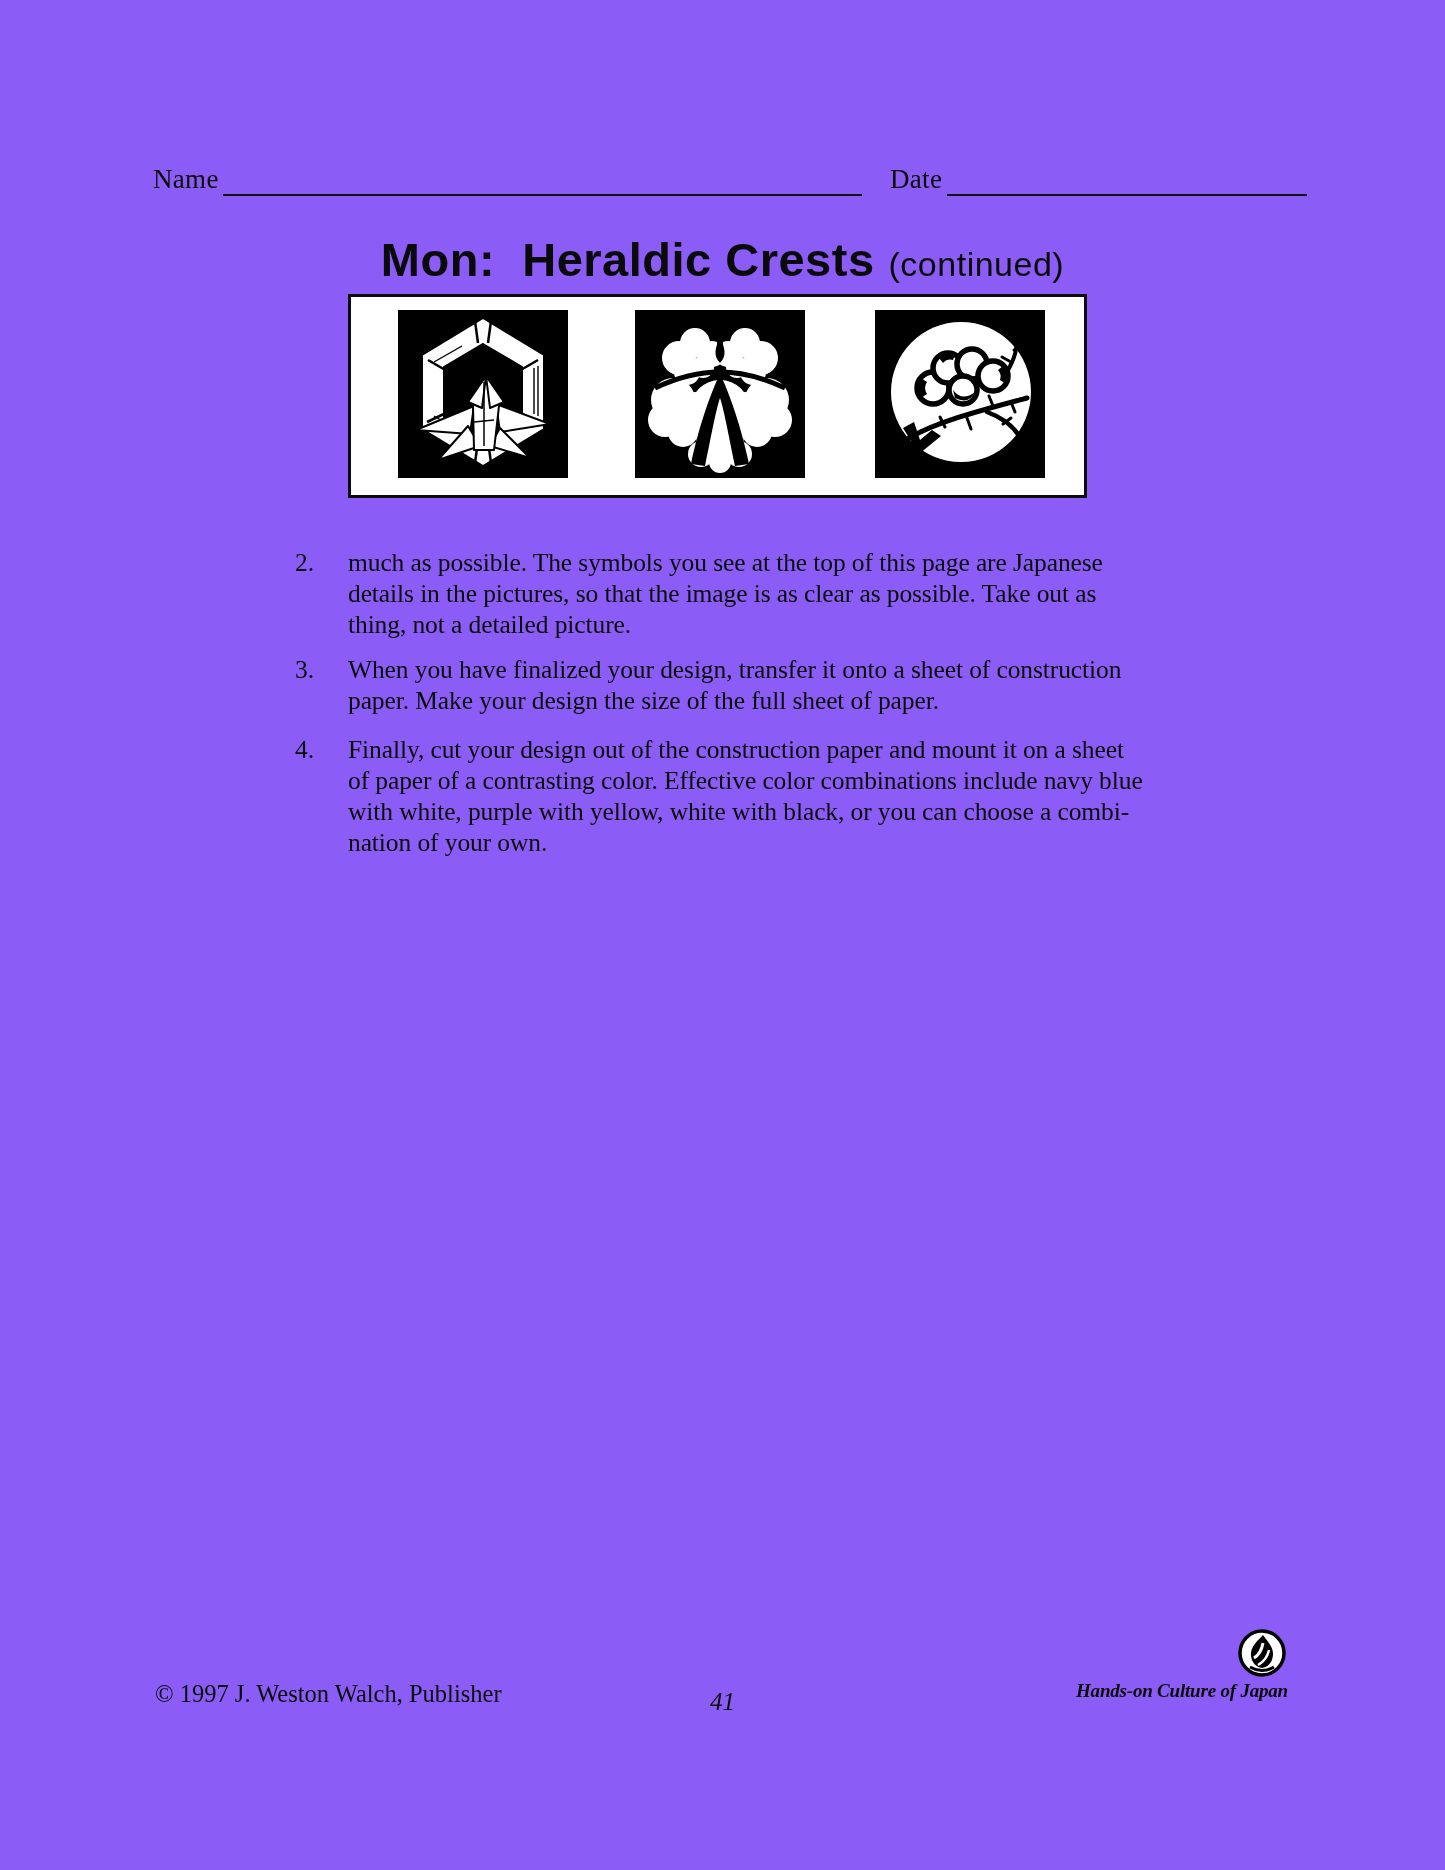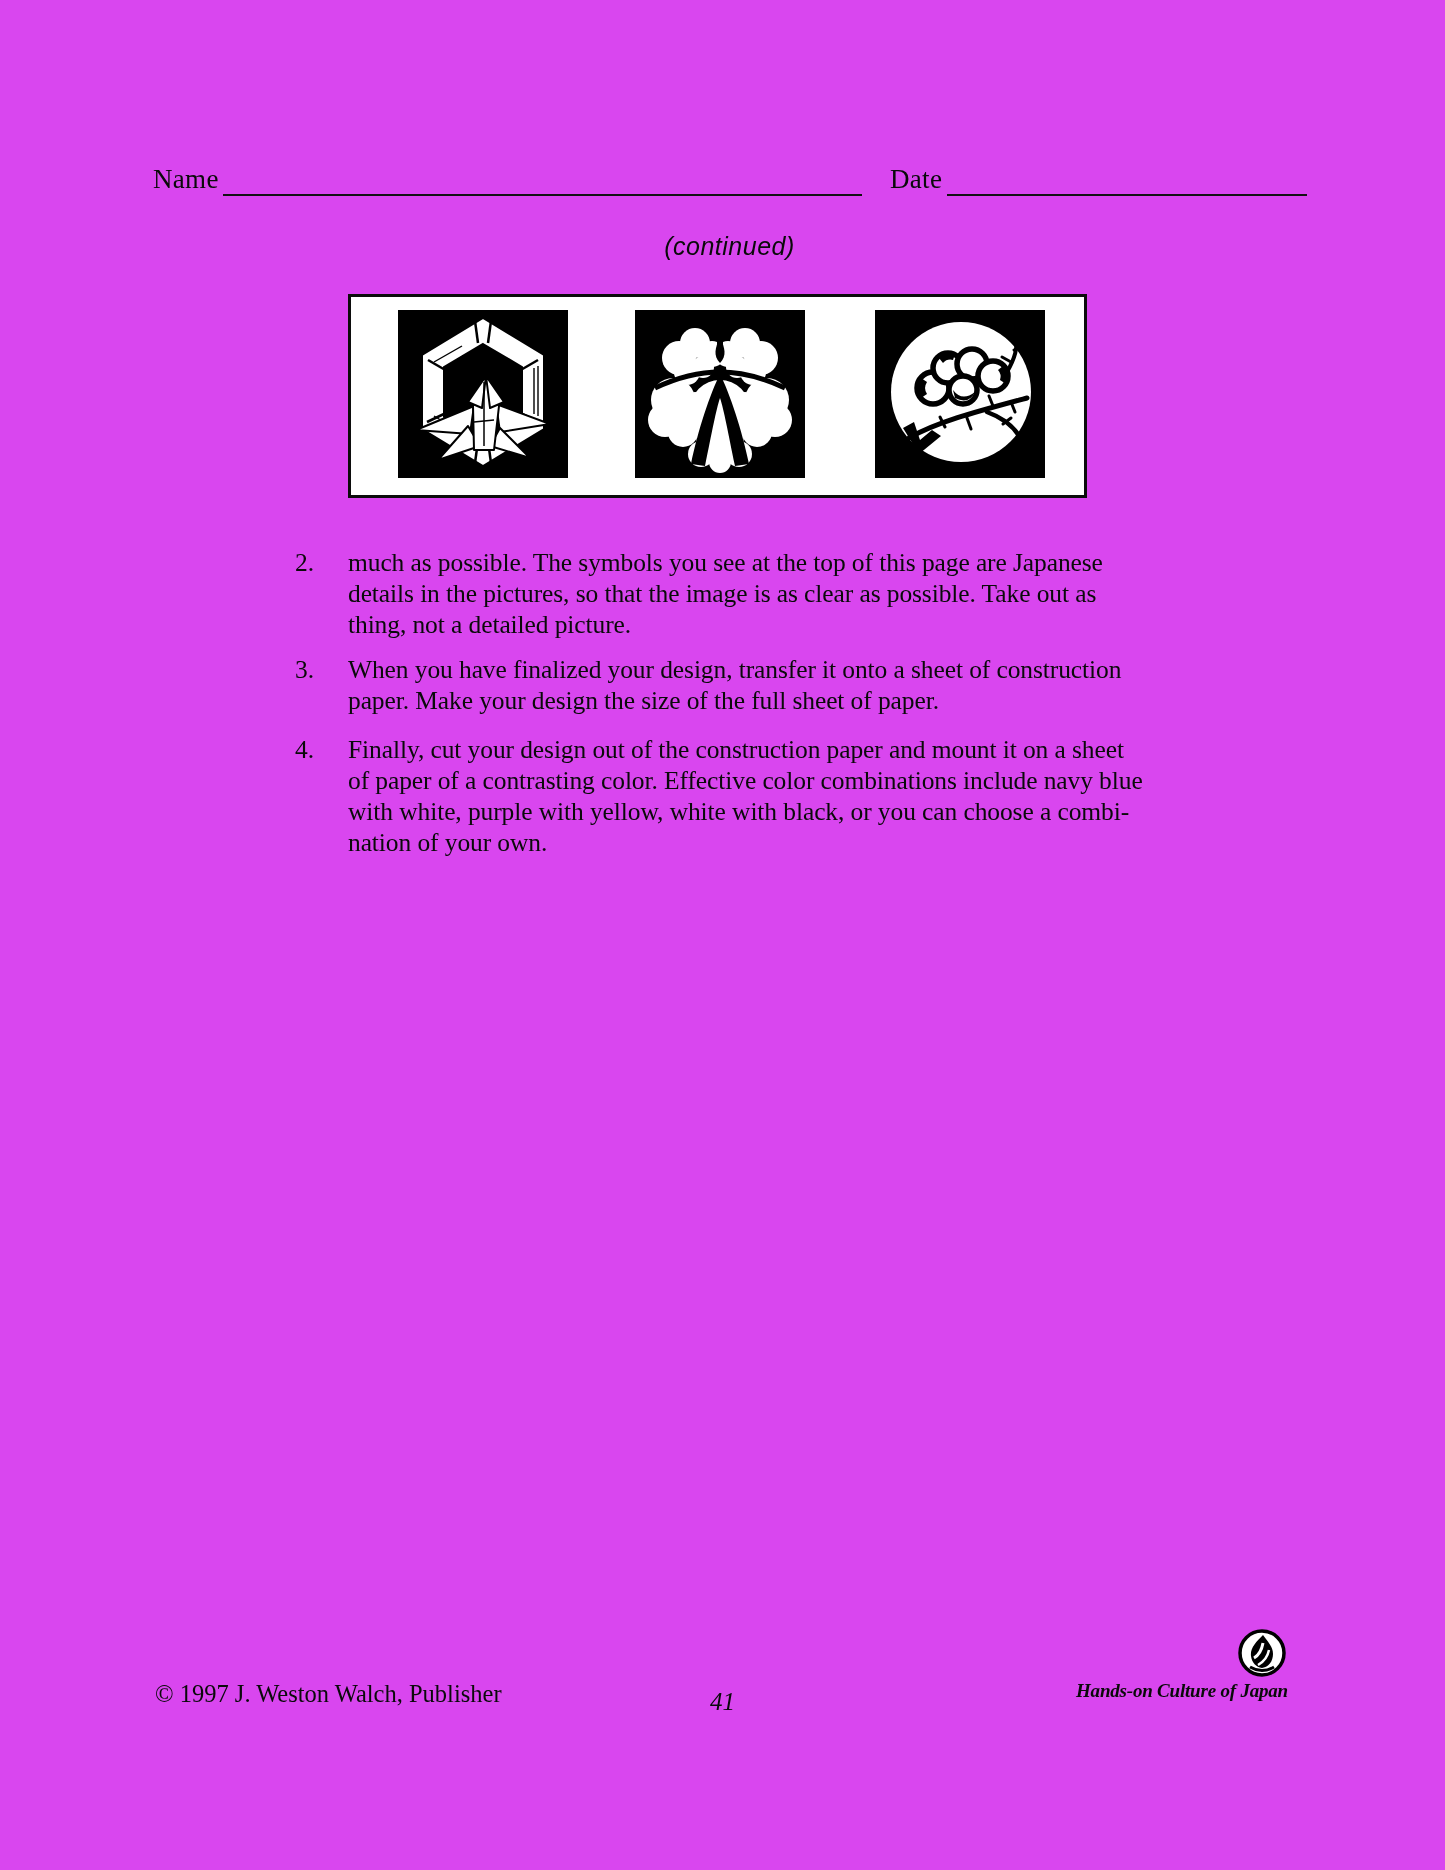--- a/index.html
+++ b/index.html
@@ -1,38 +1,38 @@
 <!DOCTYPE html>
 <html><head>
 <meta charset="utf-8">
 <style>
   html,body{margin:0;padding:0;background:#888;}
   .page{
     position:relative;
     width:1445px;height:1870px;
-    background:#d946ef;
+    background:#8b5cf6;
     font-family:"Liberation Serif","DejaVu Serif",serif;
     color:#0a0a0a;
     overflow:hidden;
   }
   
   .hdr-label{position:absolute;font-size:27px;letter-spacing:.3px;}
   .fill-line{position:absolute;border-bottom:2.5px solid #111;height:26px;}
   
   .title-row{
     position:absolute;top:232px;left:50%;transform:translateX(-50%);
     display:flex;align-items:baseline;white-space:nowrap;
   }
   .title-main{
     font-family:"Liberation Sans","DejaVu Sans",sans-serif;
     font-weight:700;font-size:47px;letter-spacing:.5px;white-space:pre;
   }
   .title-suffix{
     font-family:"Liberation Sans","DejaVu Sans",sans-serif;
-    font-style:italic;font-weight:500;font-size:25px;margin-left:14px;letter-spacing:.5px;
+    font-weight:500;font-size:34px;margin-left:14px;letter-spacing:.5px;
   }
   
   .mon-box{
     position:absolute;left:348px;top:294px;width:733px;height:198px;
     border:3px solid #0c0c0c;background:#fff;
   }
   .mon-square{position:absolute;top:13px;width:170px;height:168px;background:#000;}
   .mon-square svg{display:block;width:100%;height:100%;}
   
   .instructions{position:absolute;left:295px;top:547px;width:960px;}
@@ -55,20 +55,21 @@
 <body>
 
 <div class="page">
 
   <span class="hdr-label" style="left:153px;top:164px;">Name</span>
   <div class="fill-line" style="left:223px;top:168px;width:639px;"></div>
   <span class="hdr-label" style="left:890px;top:164px;">Date</span>
   <div class="fill-line" style="left:947px;top:168px;width:360px;"></div>
 
   <div class="title-row">
+    <span class="title-main">Mon:  Heraldic Crests</span>
     <span class="title-suffix">(continued)</span>
   </div>
 
   <div class="mon-box">
 
     <div class="mon-square" style="left:47px;">
       <svg viewBox="0 0 170 168">
         <rect x="0" y="0" width="170" height="168" fill="#000"></rect>
 
         <path fill-rule="evenodd" fill="#fff" stroke="#000" stroke-width="2" d="M85,8 L146,45 L146,119 L85,156 L24,119 L24,45 Z

